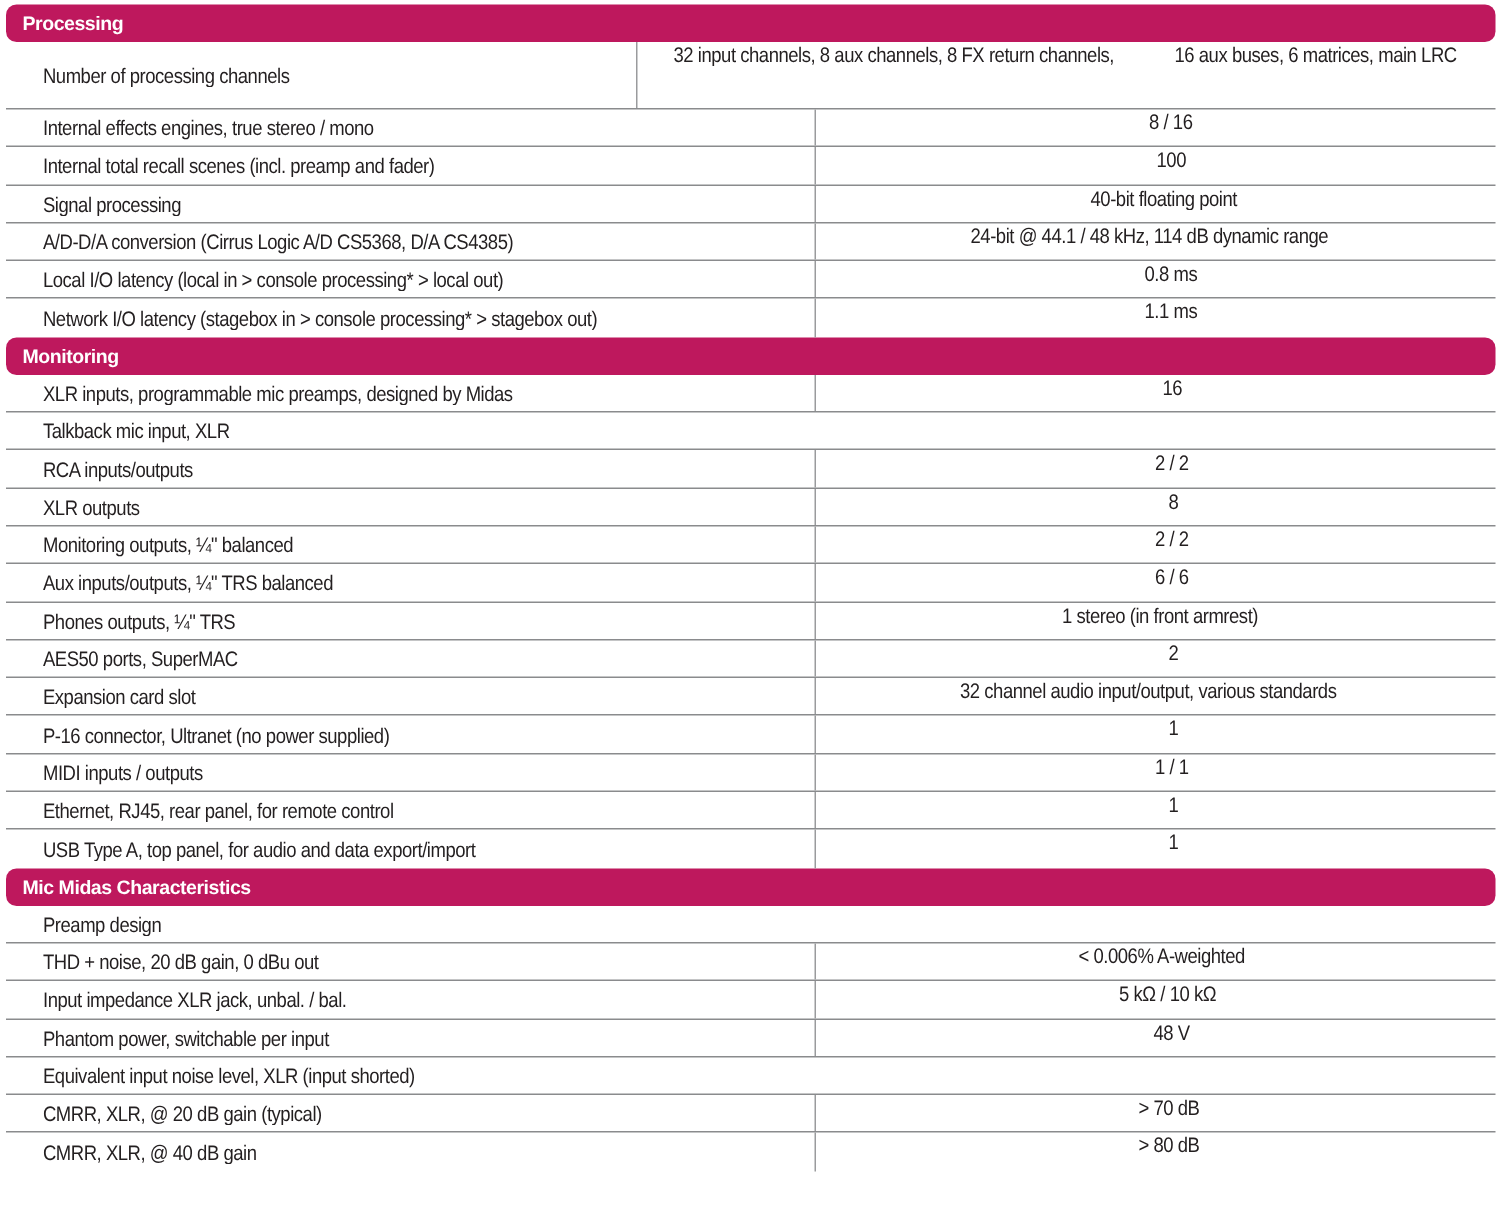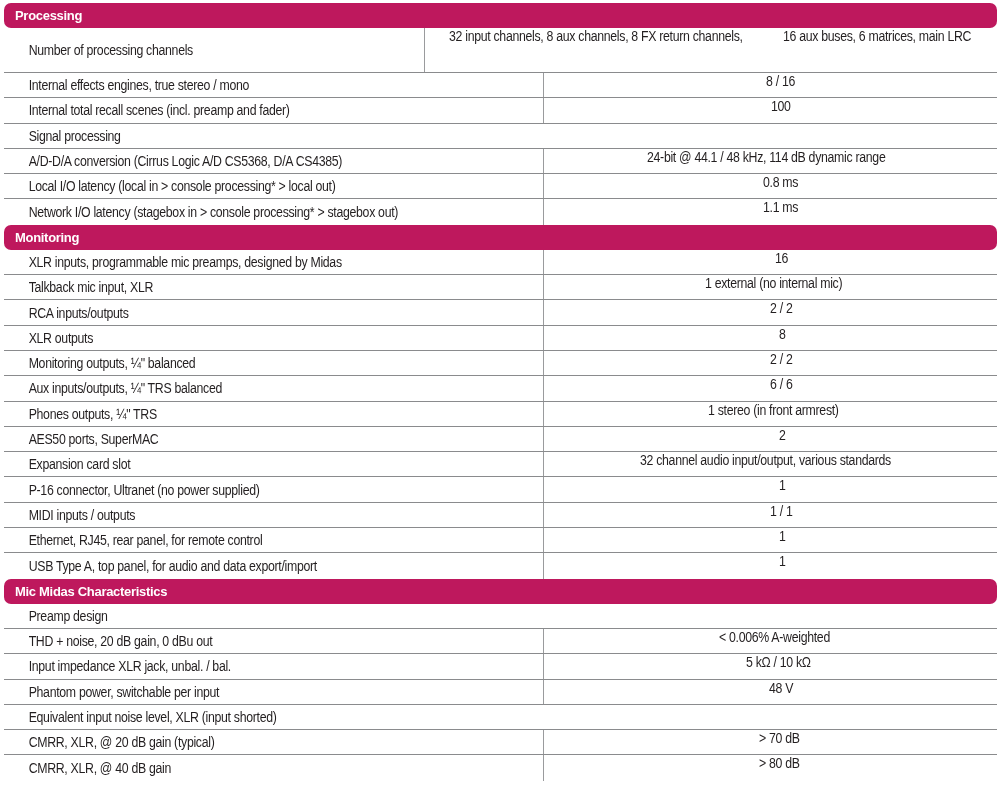--- a/index.html
+++ b/index.html
@@ -103,20 +103,23 @@
             <span>Internal total recall scenes (incl. preamp and fader)</span>
           </div>
         <div class="cell-value">
             <span>100</span>
           </div>
       </div>
       <div class="row single">
         <div class="cell-label">
             <span>Signal processing</span>
           </div>
+        <div class="cell-value">
+            <span>40-bit floating point</span>
+          </div>
       </div>
       <div class="row single">
         <div class="cell-label">
             <span>A/D-D/A conversion (Cirrus Logic A/D CS5368, D/A CS4385)</span>
           </div>
         <div class="cell-value">
             <span>24-bit @ 44.1 / 48 kHz, 114 dB dynamic range</span>
           </div>
       </div>
       <div class="row single">
@@ -146,23 +149,20 @@
             <span>XLR inputs, programmable mic preamps, designed by Midas</span>
           </div>
         <div class="cell-value">
             <span>16</span>
           </div>
       </div>
       <div class="row single">
         <div class="cell-label">
             <span>Talkback mic input, XLR</span>
           </div>
-        <div class="cell-value">
-            <span>1 external (no internal mic)</span>
-          </div>
       </div>
       <div class="row single">
         <div class="cell-label">
             <span>RCA inputs/outputs</span>
           </div>
         <div class="cell-value">
             <span>2 / 2</span>
           </div>
       </div>
       <div class="row single">

